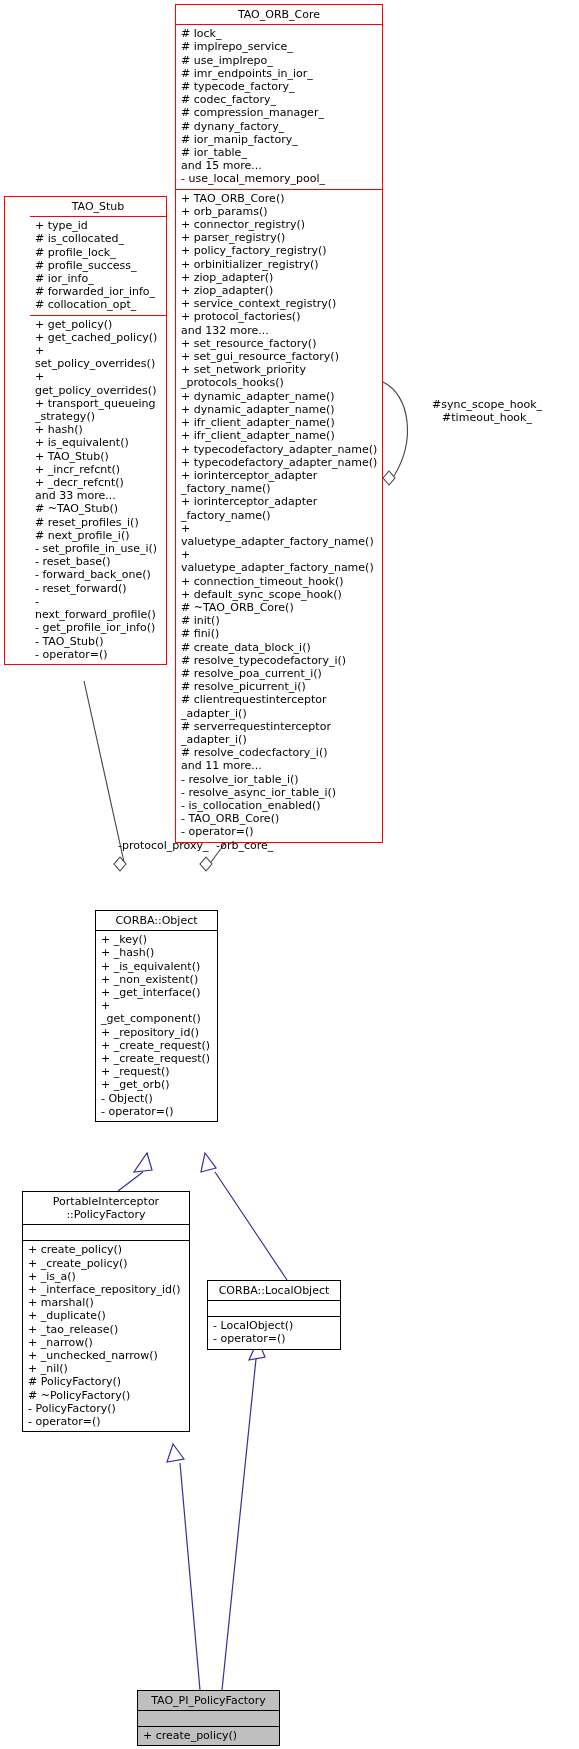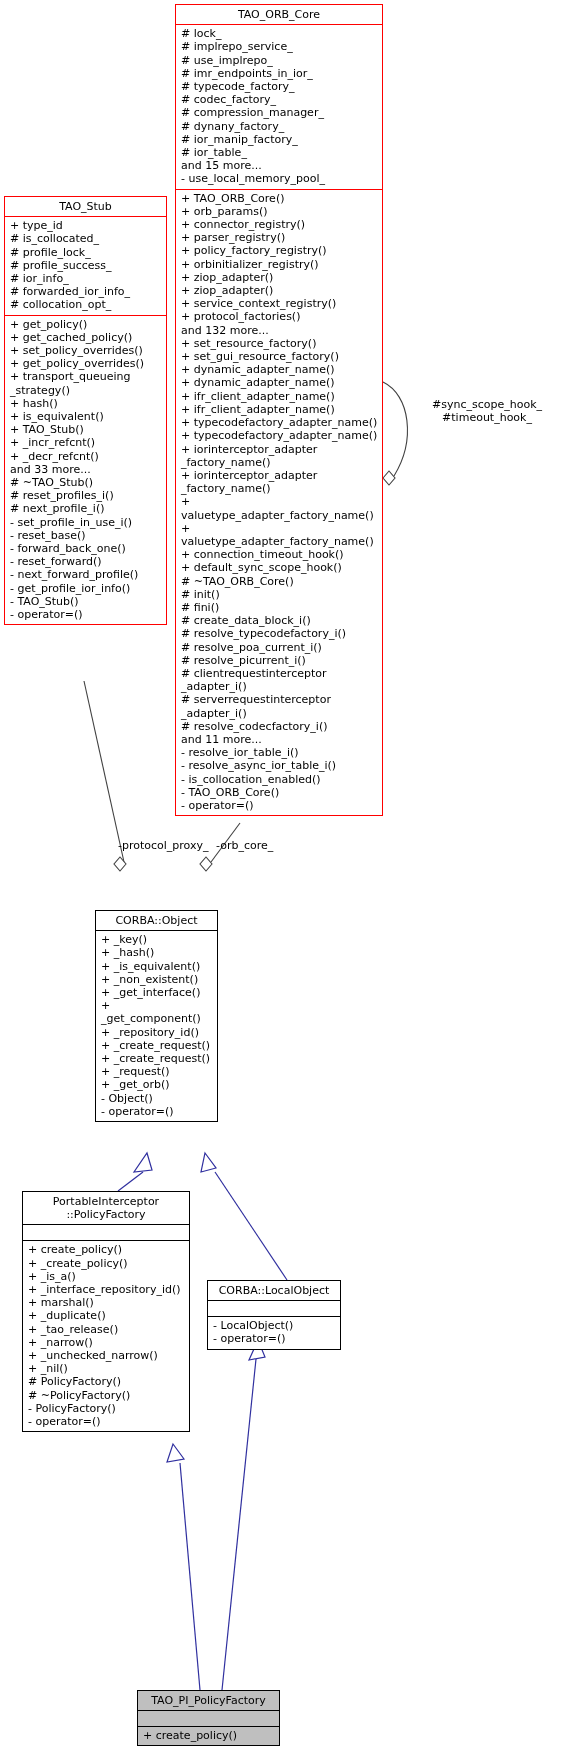--- a/index.html
+++ b/index.html
@@ -64,21 +64,21 @@
     position: absolute;
     font-size: 11px;
     color: #000000;
     white-space: pre-line;
     line-height: 13px;
   }
   .edge-label.center { text-align: center; }
 
   
   #box-orbcore   { left: 175px; top: 4px;    width: 208px; }
-  #box-stub      { left: 4px;   top: 196px;  width: 163px; }
+  #box-stub      { left: 4px;   top: 196px;  width: 163px; padding-left: 25px; }
   #box-object    { left: 95px;  top: 910px;  width: 123px; }
   #box-polfac    { left: 22px;  top: 1191px; width: 168px; }
   #box-localobj  { left: 207px; top: 1280px; width: 134px; }
   #box-taopi     { left: 137px; top: 1690px; width: 143px; }
 </style>
 </head>
 <body>
 
 <div id="canvas">
 
@@ -143,20 +143,22 @@
         <div class="row">+ parser_registry()</div>
         <div class="row">+ policy_factory_registry()</div>
         <div class="row">+ orbinitializer_registry()</div>
         <div class="row">+ ziop_adapter()</div>
         <div class="row">+ ziop_adapter()</div>
         <div class="row">+ service_context_registry()</div>
         <div class="row">+ protocol_factories()</div>
         <div class="row">and 132 more...</div>
         <div class="row">+ set_resource_factory()</div>
         <div class="row">+ set_gui_resource_factory()</div>
+        <div class="row">+ set_network_priority
+_protocols_hooks()</div>
         <div class="row">+ dynamic_adapter_name()</div>
         <div class="row">+ dynamic_adapter_name()</div>
         <div class="row">+ ifr_client_adapter_name()</div>
         <div class="row">+ ifr_client_adapter_name()</div>
         <div class="row">+ typecodefactory_adapter_name()</div>
         <div class="row">+ typecodefactory_adapter_name()</div>
         <div class="row">+ iorinterceptor_adapter
 _factory_name()</div>
         <div class="row">+ iorinterceptor_adapter
 _factory_name()</div>

